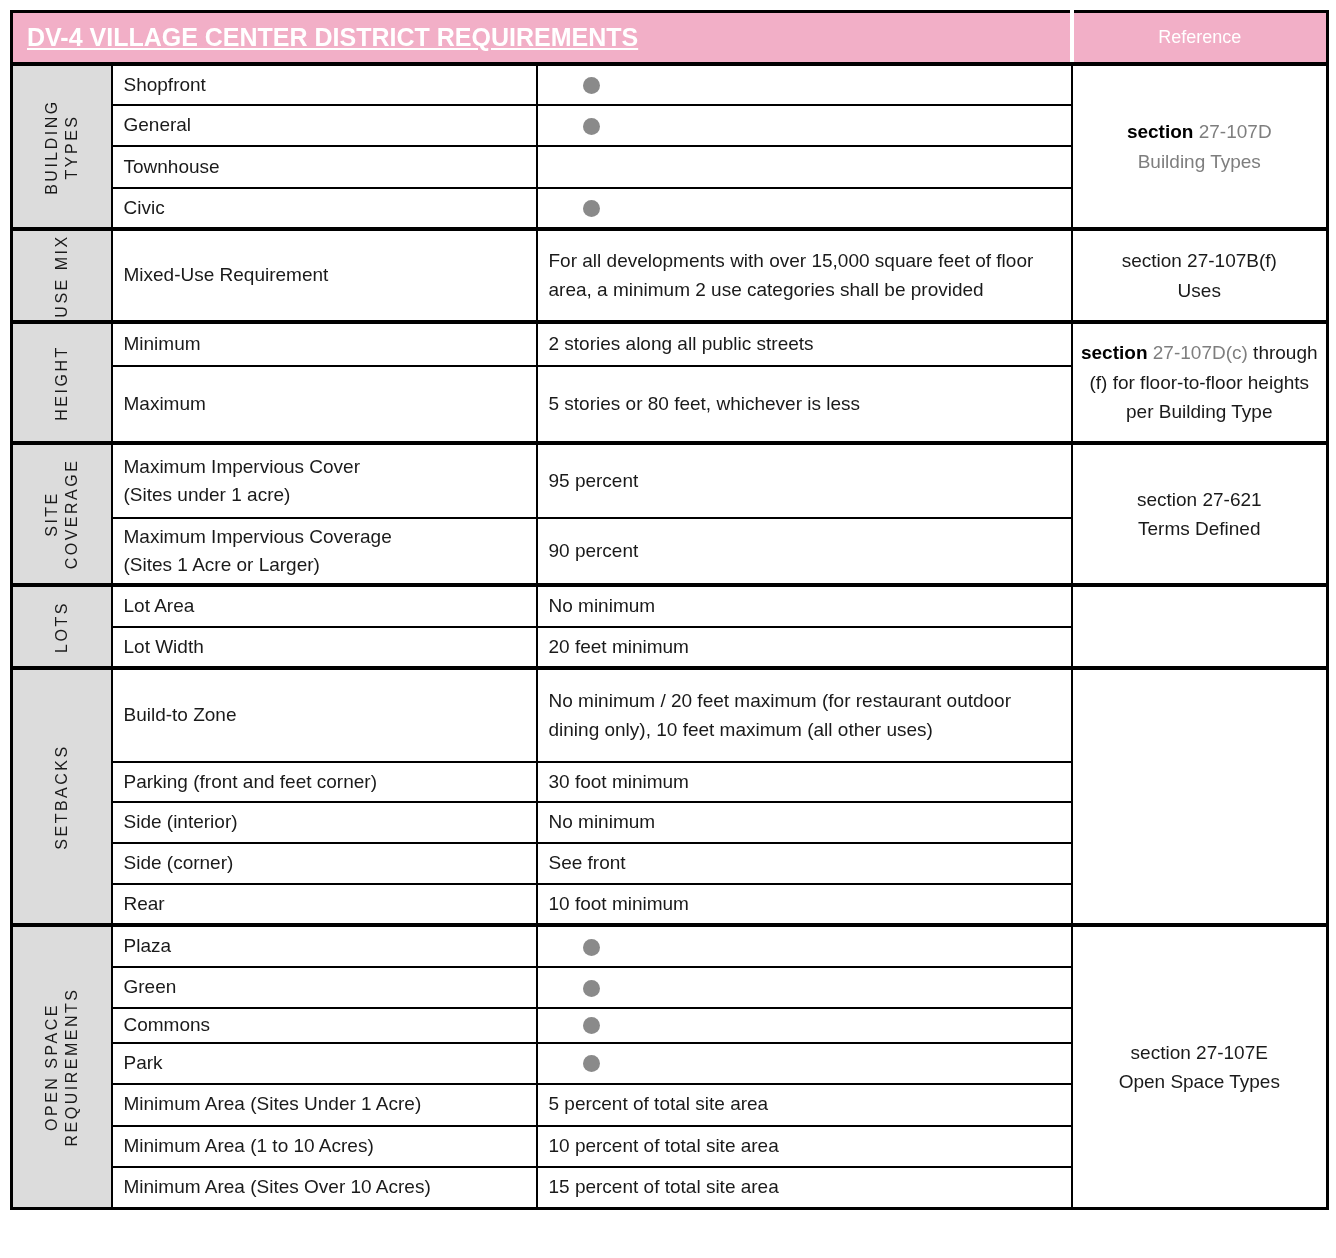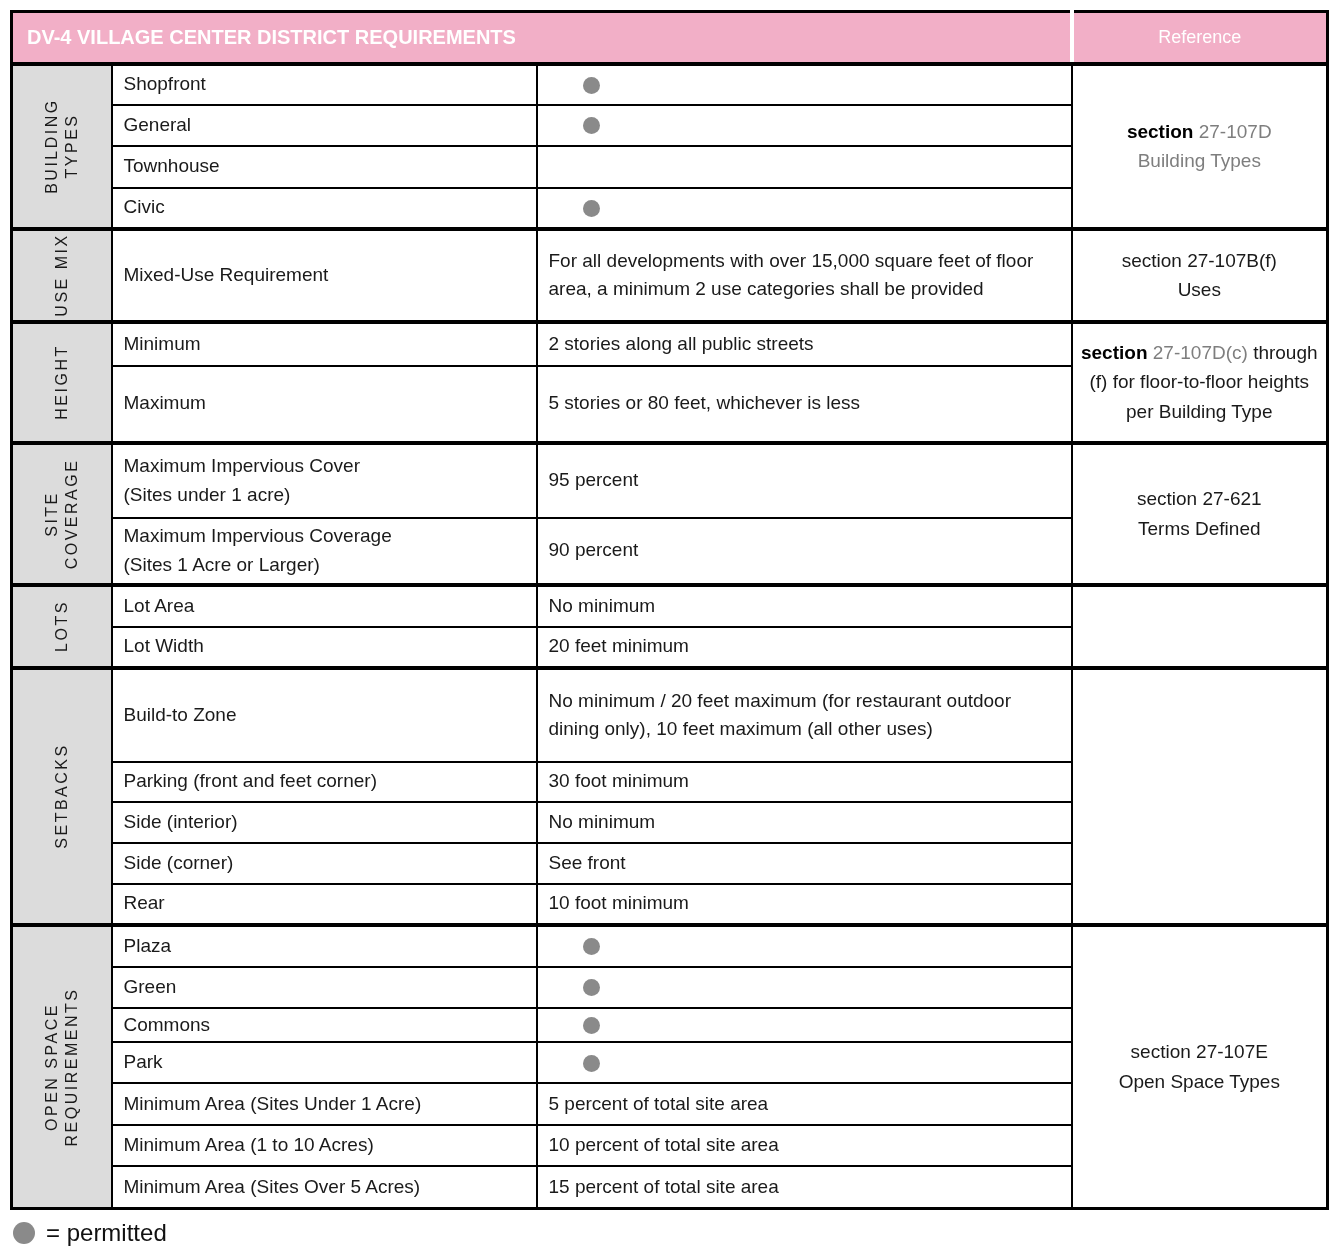--- a/index.html
+++ b/index.html
@@ -37,24 +37,25 @@
   }
 
   
   tr.head th{
     background:var(--header-bg);
     color:#fff;
     border-bottom:4px solid #000;
   }
   th.title-cell{
     text-align:left;
-    font-size:20px;
+    font-size:25px;
     font-weight:bold;
     padding:10px 14px;
     border-right:4px solid #fff;
+    text-decoration:underline;
   }
   th.ref-head{
     text-align:center;
     font-weight:normal;
     font-size:18px;
     border-left:4px solid #fff;
   }
 
   
   tr.section-start td{border-top:4px solid #000;}
@@ -266,24 +267,20 @@
   </tr>
   <tr style="height:42px">
     <td class="label-cell">Minimum Area (Sites Under 1 Acre)</td>
     <td class="value-cell">5 percent of total site area</td>
   </tr>
   <tr style="height:41px">
     <td class="label-cell">Minimum Area (1 to 10 Acres)</td>
     <td class="value-cell">10 percent of total site area</td>
   </tr>
   <tr style="height:42px">
-    <td class="label-cell">Minimum Area (Sites Over 5 Acres)</td>
+    <td class="label-cell">Minimum Area (Sites Over 10 Acres)</td>
     <td class="value-cell">15 percent of total site area</td>
   </tr>
 </tbody>
     </table>
 
-<div class="legend">
-  <span class="dot"></span>
-  <span>= permitted</span>
+
 </div>
 
-</div>
-
 </body></html>

